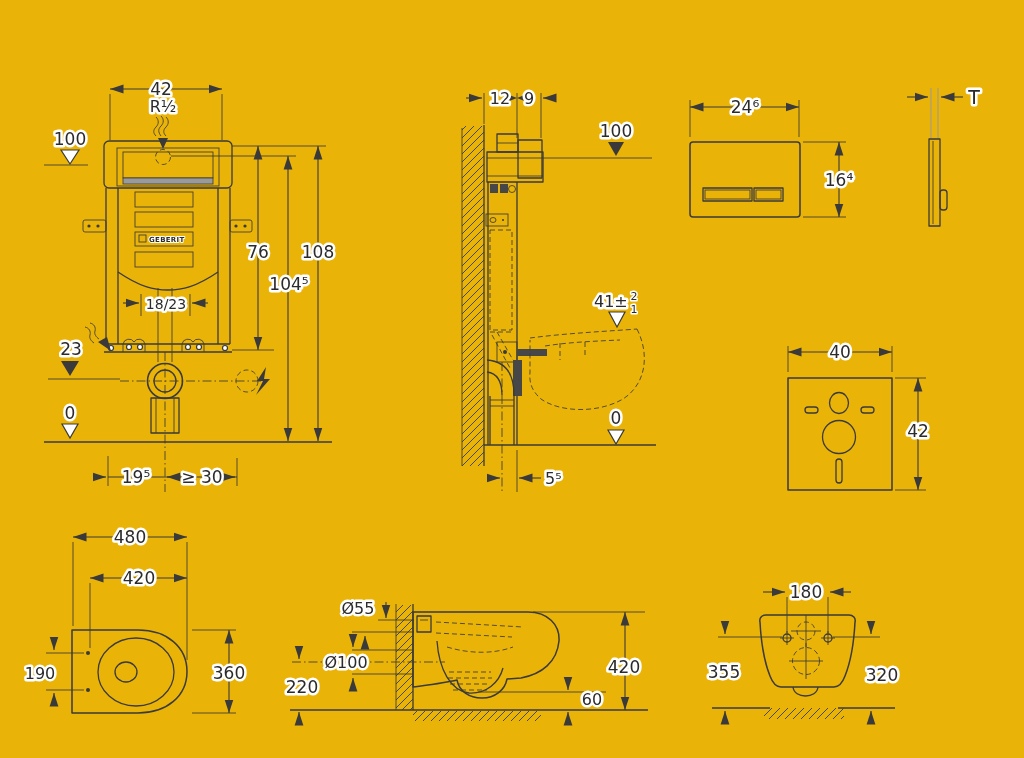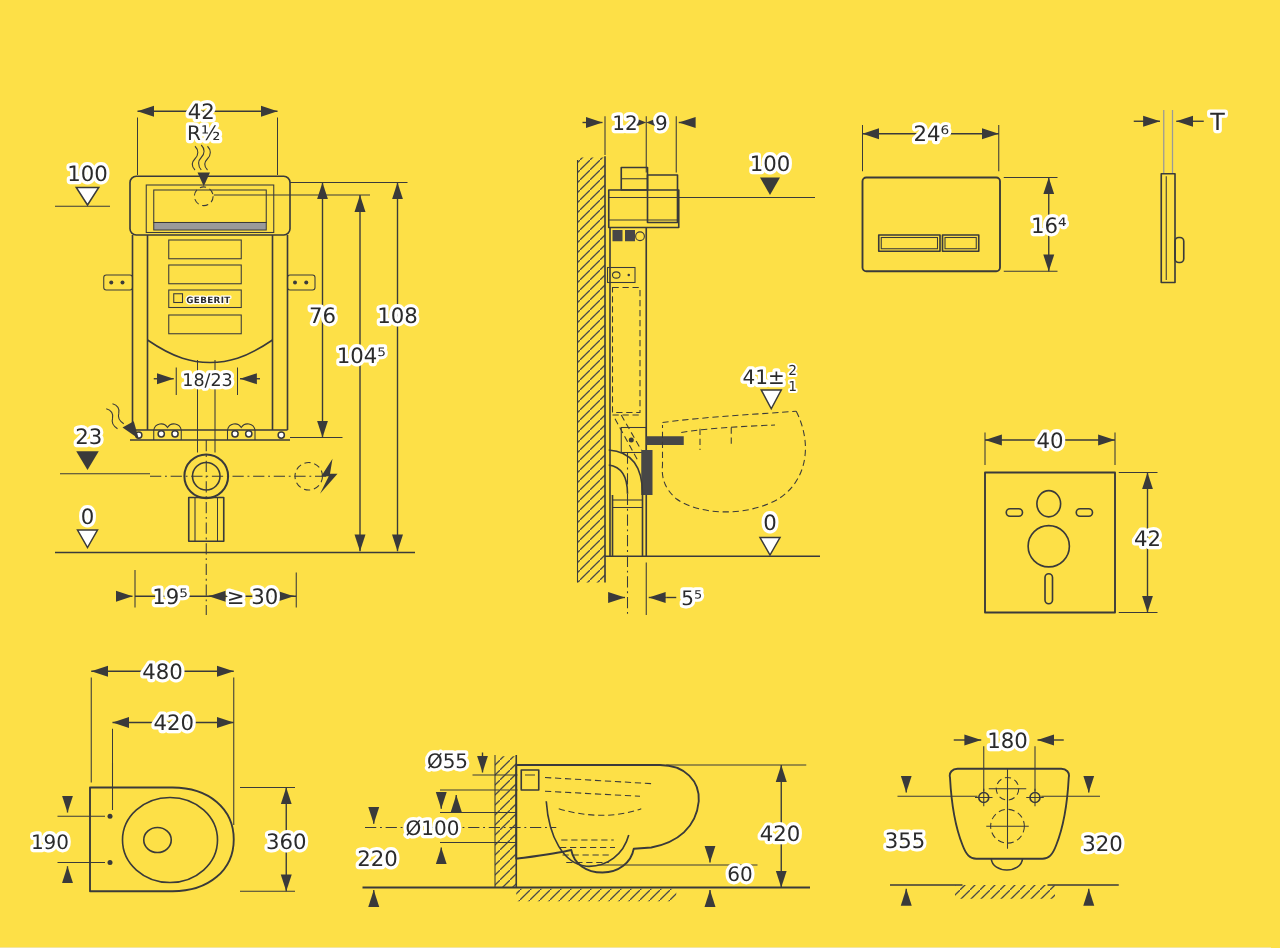--- a/index.html
+++ b/index.html
@@ -1,16 +1,16 @@
 <!DOCTYPE html>
 <html><head>
 <meta charset="utf-8">
 <style>
   html,body{margin:0;padding:0;background:#e9e9e9;}
-  #stage{position:relative;width:1024px;height:758px;background:#fde047;overflow:hidden;
+  #stage{position:relative;width:1024px;height:758px;background:#eab308;overflow:hidden;
          font-family:"DejaVu Sans",sans-serif;}
   svg{position:absolute;left:0;top:0;}
   .ln{stroke:#3a3a3a;stroke-width:1.3;fill:none;stroke-linejoin:round;}
   .w15{stroke-width:1.5;} .w16{stroke-width:1.6;}
   .lt{stroke:#3a3a3a;stroke-width:0.85;fill:none;}
   .dm{stroke:#3a3a3a;stroke-width:1.1;fill:none;}
   .dsh{stroke-dasharray:5 3;}
   .ddt{stroke-dasharray:9 3 1.5 3;}
   .fil{fill:#3a3a3a;stroke:none;}
   .opn{fill:#ffffff;stroke:#3a3a3a;stroke-width:1.2;}

